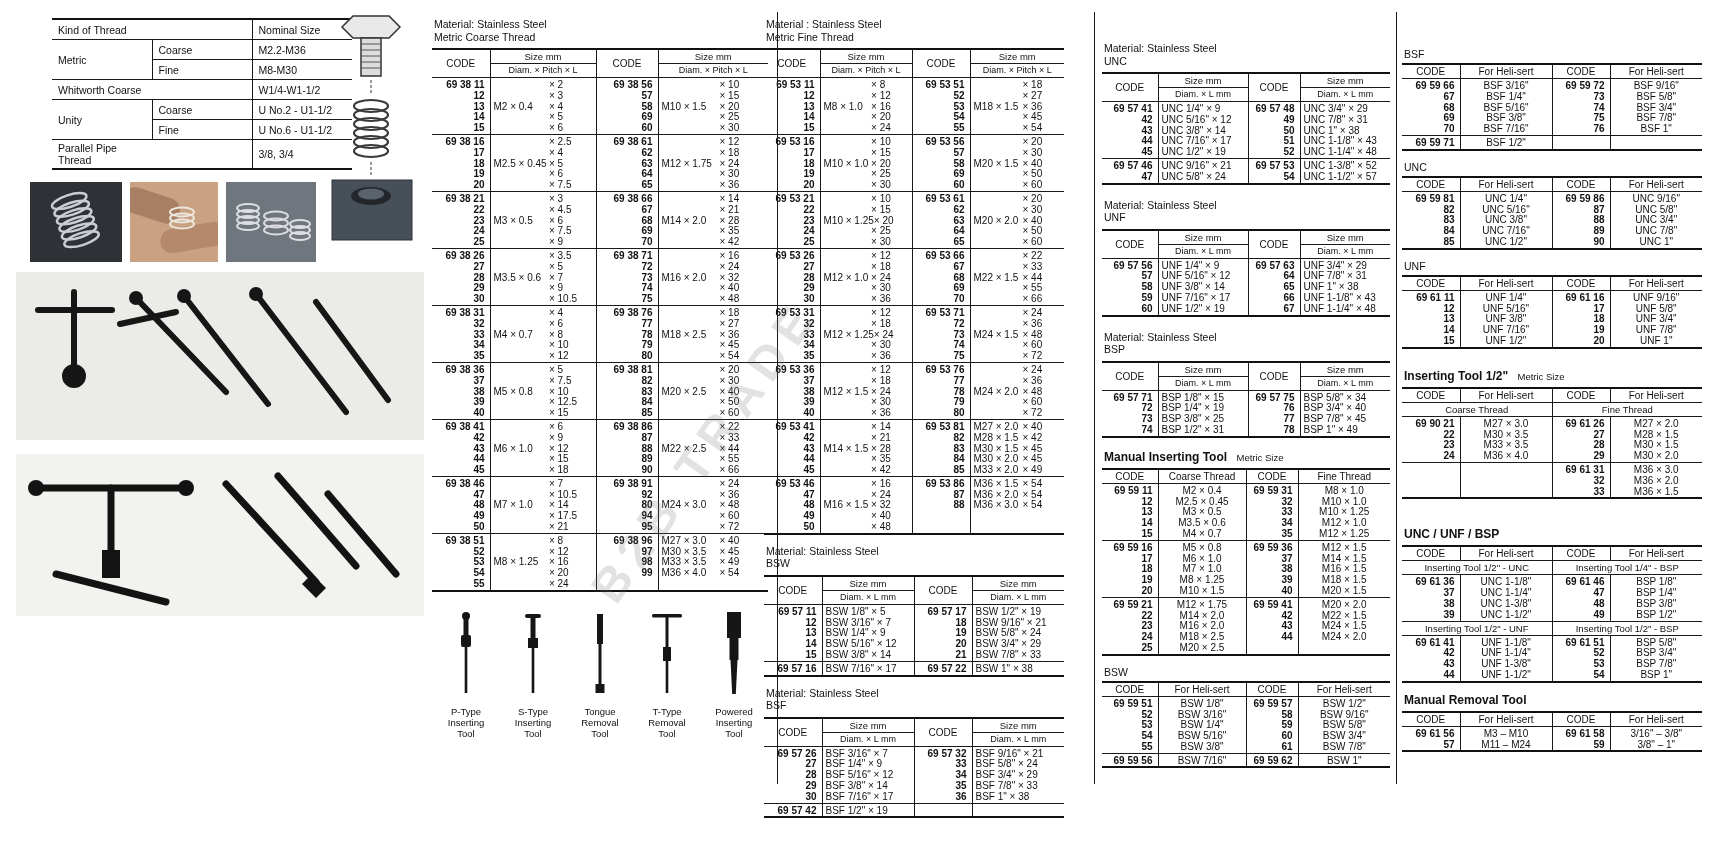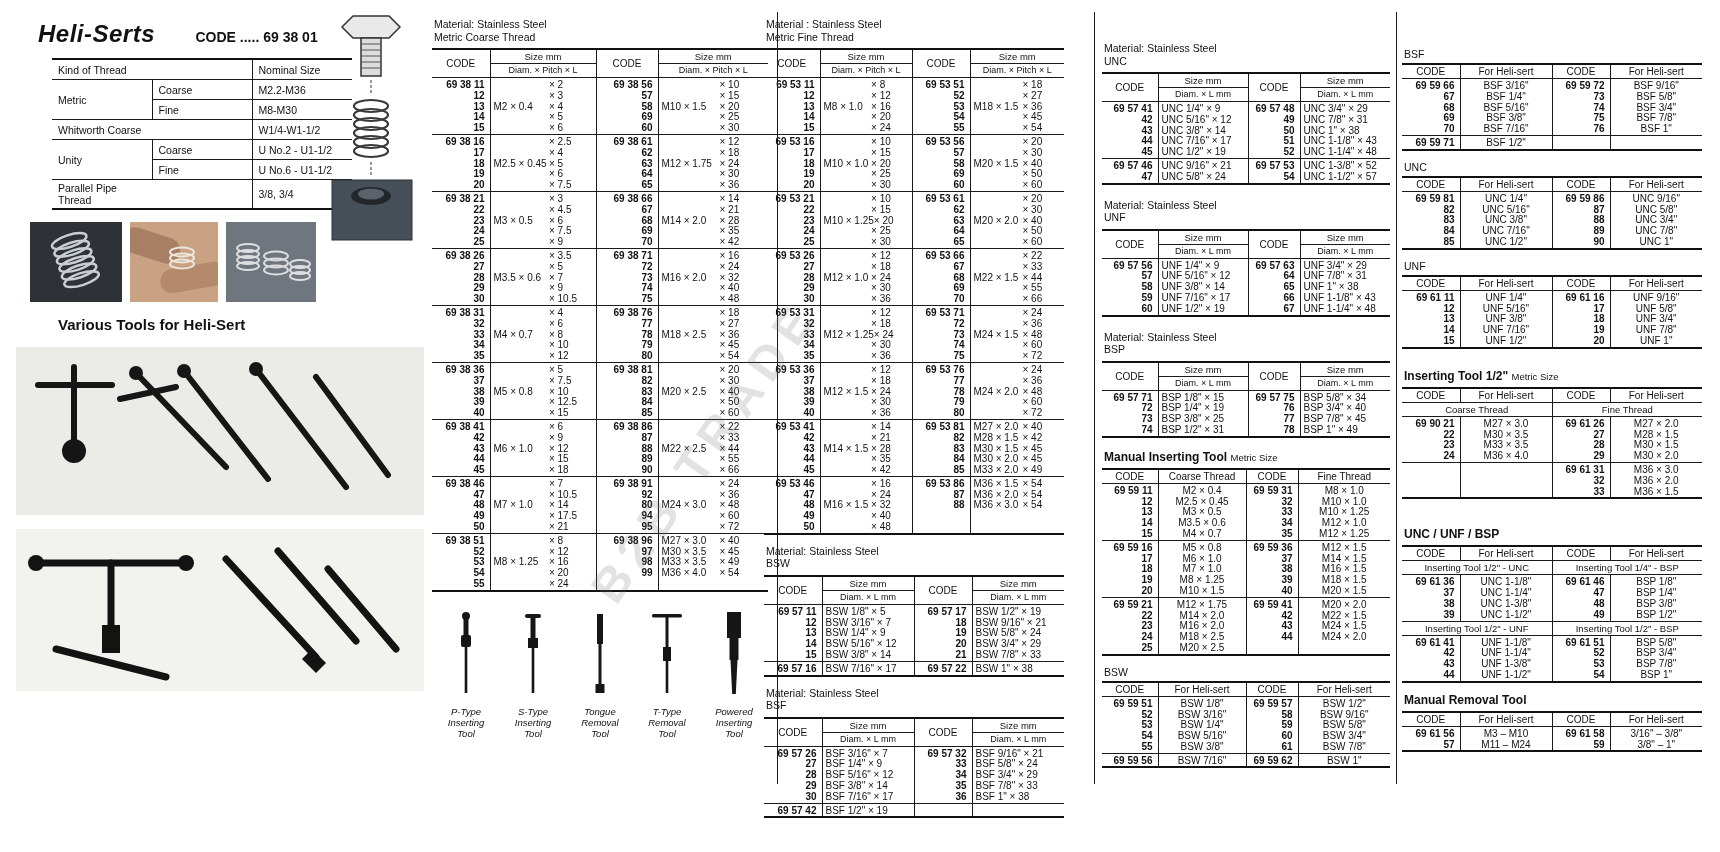--- a/index.html
+++ b/index.html
@@ -21,21 +21,21 @@
 
   
   .title-row{margin:2px 0 10px 8px;white-space:nowrap;}
   .brand{font-size:24px;font-weight:bold;font-style:italic;letter-spacing:0.5px;}
   .hcode{font-size:14px;font-weight:bold;margin-left:36px;}
   .caption{font-weight:bold;font-size:15px;margin:14px 0 4px 28px;}
 
   
   .mat{font-size:10.5px;line-height:12.5px;margin:0 0 5px 2px;}
   .sect{font-size:12px;font-weight:bold;margin:12px 0 4px 2px;}
-  .sect .sect-s{font-weight:normal;font-size:9.5px;margin-left:0;}
+  .sect .sect-s{font-weight:normal;font-size:9.5px;margin-left:6px;}
   .lab{font-size:10.5px;margin:10px 0 3px 2px;}
 
   
   table.tbl{border-collapse:collapse;table-layout:fixed;width:100%;
             font-size:10px;line-height:11px;border-top:2px solid #111;border-bottom:2px solid #111;}
   .tbl td,.tbl th{padding:1px 3px;vertical-align:top;font-weight:normal;}
   .tbl tr>*+*{border-left:1px solid #1a1a1a;}
   .tbl tr+tr>td,.tbl tr+tr>th{border-top:1px solid #1a1a1a;}
   .tbl th.codeh{vertical-align:middle;text-align:center;font-size:10px;}
   .tbl th.sizeh{padding:0;}
@@ -60,30 +60,26 @@
   
   .photorow{display:flex;gap:8px;margin-top:12px;}
   .photo{display:block;}
   .bigphoto{margin-top:10px;margin-left:-14px;}
   .diagram{position:absolute;right:-12px;top:-8px;}
 
   
   .tools-row{display:flex;justify-content:space-between;margin-top:16px;padding:0 4px;}
   .tool{width:60px;text-align:center;}
   .tool svg{display:block;margin:0 auto;}
-  .tlabel{font-size:9.5px;line-height:11px;margin-top:6px;text-align:center;font-style:italic;}
+  .tlabel{font-size:9.5px;line-height:11px;margin-top:6px;text-align:center;}
 </style>
 </head>
 <body>
 
 <div class="panel" id="p1">
-  <div class="title-row">
-    <span class="brand">Heli-Serts</span>
-    <span class="hcode">CODE ..... 69 38 01</span>
-  </div>
   <div>
       <table class="spec">
         <tbody>
           <tr>
             <td colspan="2">Kind of Thread</td>
             <td>Nominal Size</td>
           </tr>
           <tr>
             <td rowspan="2">Metric</td>
             <td>Coarse</td>
@@ -147,21 +143,20 @@
         <ellipse cx="50" cy="34" rx="12" ry="4.5"></ellipse>
           <ellipse cx="50" cy="41" rx="12" ry="4.5"></ellipse>
         <ellipse cx="50" cy="48" rx="12" ry="4.5"></ellipse>
         <ellipse cx="74" cy="42" rx="10" ry="4"></ellipse>
           <ellipse cx="74" cy="48" rx="10" ry="4"></ellipse>
         <ellipse cx="74" cy="54" rx="10" ry="4"></ellipse>
       </g>
     </svg>
   </div>
 
-  <div class="caption">Various Tools for Heli-Sert</div>
 
   <svg class="bigphoto" width="408" height="168" viewBox="0 0 408 168">
     <rect width="408" height="168" fill="#ebebe8"></rect>
     <g stroke="#161616" stroke-width="6" stroke-linecap="round" fill="none">
       <line x1="22" y1="38" x2="96" y2="38"></line>
         <line x1="58" y1="20" x2="58" y2="96"></line>
       <circle cx="58" cy="104" r="9" fill="#161616"></circle>
       <line x1="120" y1="26" x2="210" y2="120"></line>
         <line x1="104" y1="52" x2="160" y2="40"></line>
       <line x1="168" y1="24" x2="252" y2="132"></line>

